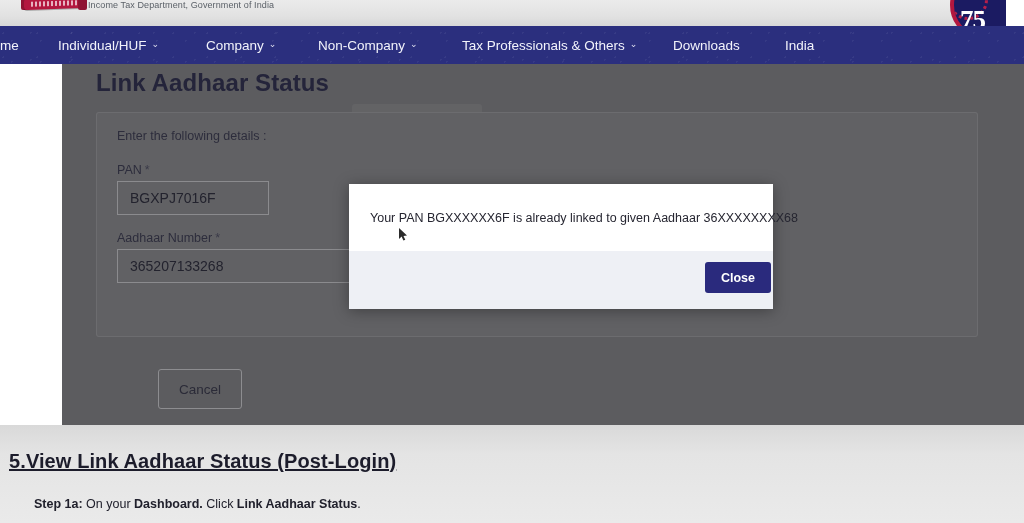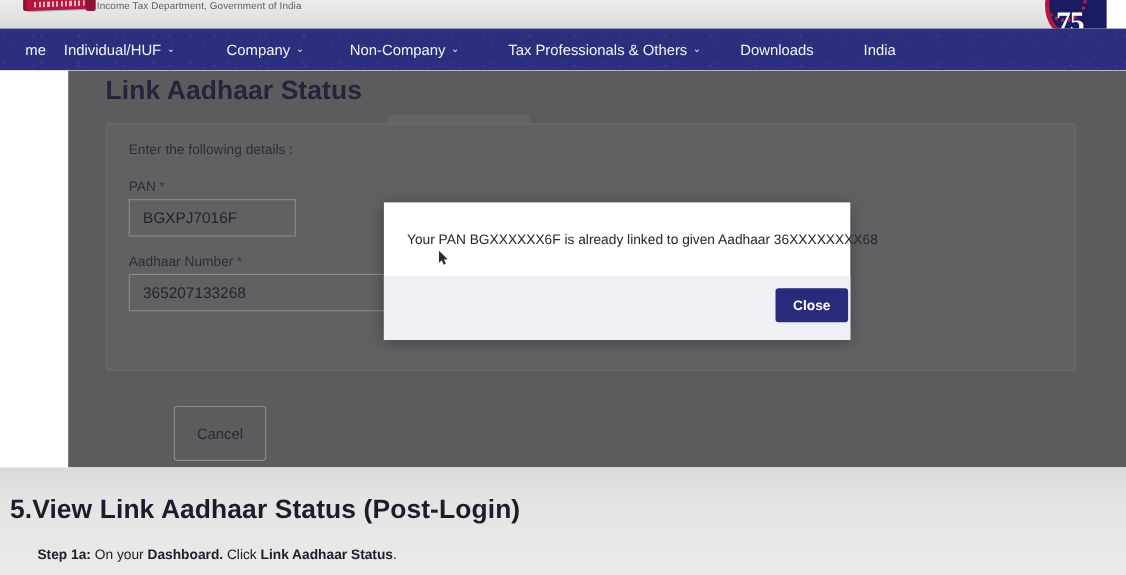--- a/index.html
+++ b/index.html
@@ -184,21 +184,21 @@
     outline: none;
   }
   #pan-label  { left: 20px; top: 50px; }
   #pan-input  { left: 20px; top: 68px; width: 152px; }
   #aad-label  { left: 20px; top: 118px; }
   #aad-input  { left: 20px; top: 136px; width: 280px; }
 
   .btn-cancel {
     position: absolute;
     left: 96px; top: 305px;
-    width: 84px; height: 50px;
+    width: 84px; height: 40px;
     background: transparent;
     border: 1px solid #8d8d90;
     border-radius: 3px;
     color: #2b2b38;
     font-size: 13.5px;
     font-family: "Liberation Sans", sans-serif;
     cursor: pointer;
   }
 
   
@@ -250,24 +250,25 @@
   .doc-region {
     position: absolute;
     top: 425px; left: 0;
     width: 1024px;
     height: 98px;
     background: linear-gradient(180deg,#d9d9d9 0%, #e4e4e4 30%, #eaeaea 100%);
   }
   .doc-heading {
     position: absolute;
     left: 9px; top: 25px;
-    font-size: 24px;
+    font-size: 20px;
     font-weight: bold;
     color: #1c1c2b;
     letter-spacing: .1px;
+    text-decoration: underline;
   }
   .doc-step {
     position: absolute;
     left: 34px; top: 72px;
     font-size: 12.5px;
     color: #20202c;
   }
   .doc-step b { font-weight: bold; }
 </style>
 </head>
@@ -280,21 +281,21 @@
     <div class="cap-r"></div>
   </div>
   <div class="brand-text">Income Tax Department, Government of India</div>
   <div class="anniv-logo">
     <div class="swirl"></div>
     <div class="num">75</div>
   </div>
 </div>
 
 <nav class="navbar" id="navbar">
-    <div class="nav-item" style="position: absolute; left: 0px; padding-left: 23px;">
+    <div class="nav-item" style="position: absolute; left: 0px;">
       <span>me</span>
     </div>
     <div class="nav-item" style="position: absolute; left: 58px;">
       <span>Individual/HUF</span>
       <span class="caret">⌄</span>
     </div>
     <div class="nav-item" style="position: absolute; left: 206px;">
       <span>Company</span>
       <span class="caret">⌄</span>
     </div>

